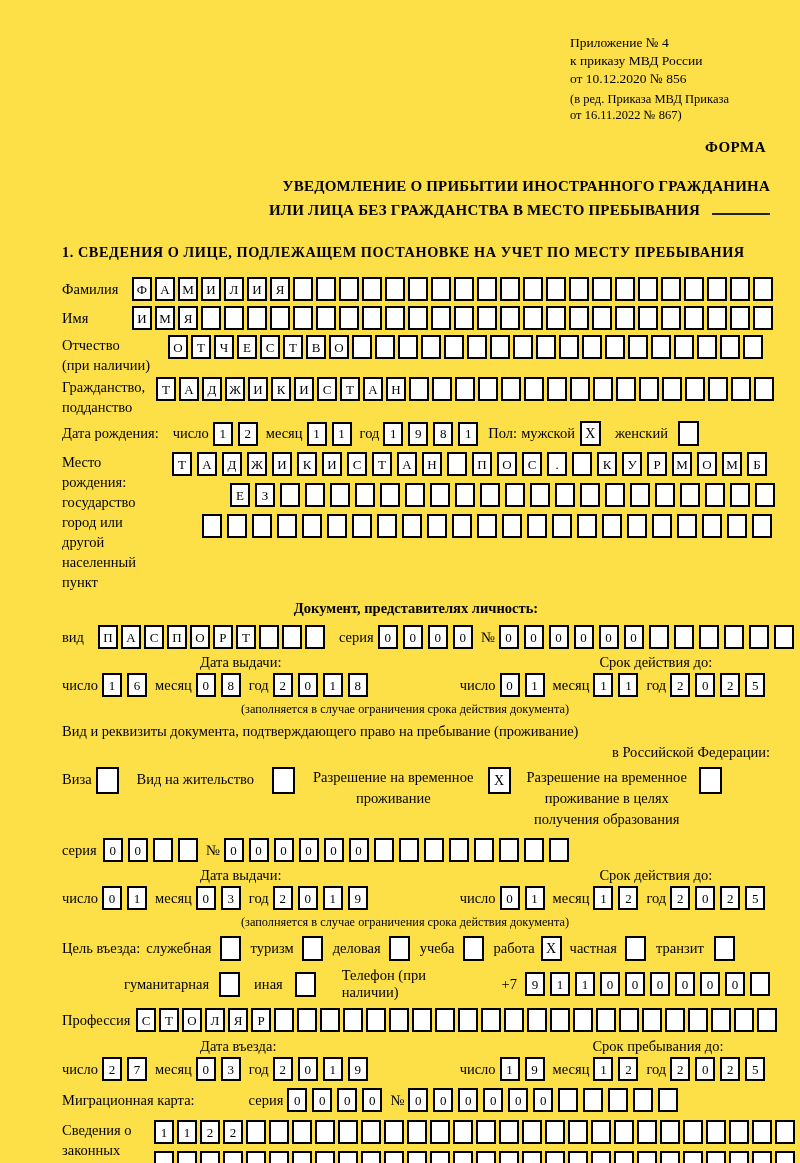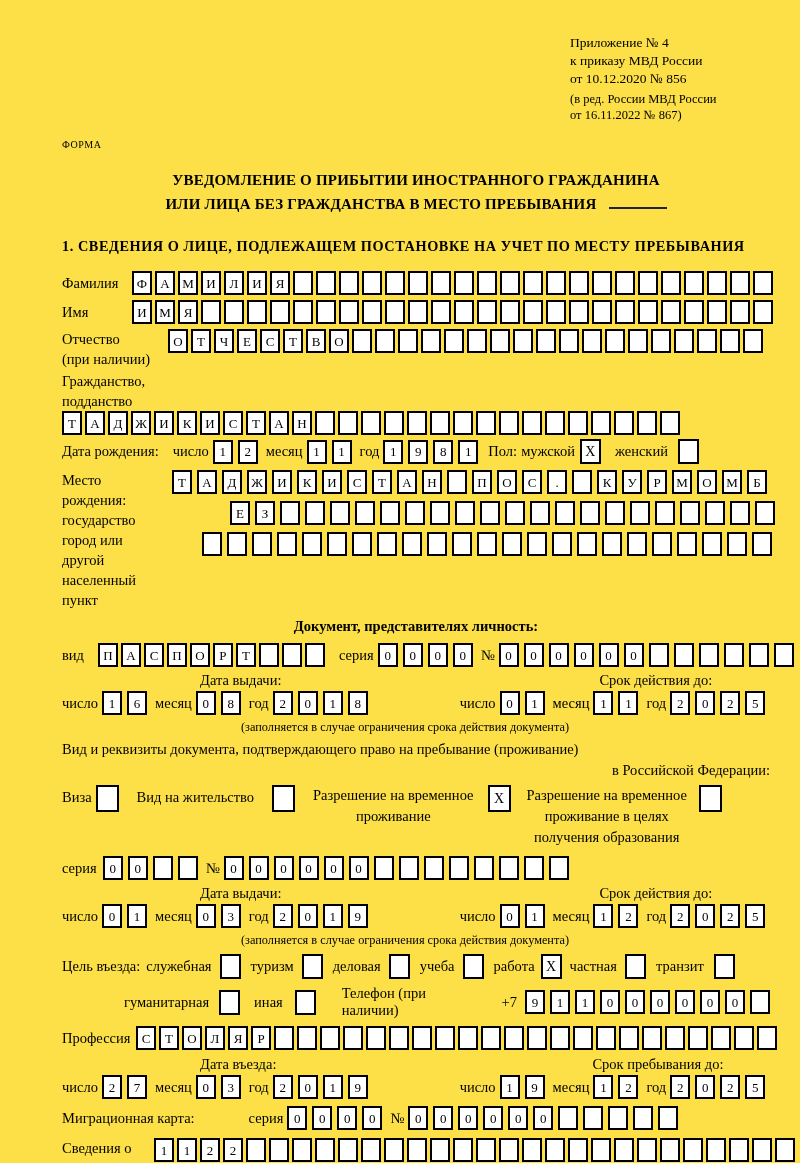--- a/index.html
+++ b/index.html
@@ -4,22 +4,22 @@
 <style>
   html,body{margin:0;padding:0;background:#fff;}
   .page{
     width:800px;height:1163px;background:#fde047;color:#000;
     font-family:"Liberation Serif","DejaVu Serif",serif;
     font-size:14.5px;box-sizing:border-box;
     padding:34px 30px 0 62px;overflow:hidden;position:relative;
   }
   .annex{margin-left:auto;width:200px;font-size:13.5px;line-height:1.32;}
   .amend{font-size:12.5px;line-height:1.28;margin-top:4px;}
-  .forma{text-align:left;font-weight:normal;font-size:10px;margin-top:16px;padding-right:4px;letter-spacing:.5px;}
-  .title{text-align:center;font-weight:bold;font-size:15px;margin-top:18px;line-height:1.6;letter-spacing:.2px;}
+  .forma{text-align:right;font-weight:bold;font-size:15px;margin-top:16px;padding-right:4px;letter-spacing:.5px;}
+  .title{text-align:right;font-weight:bold;font-size:15px;margin-top:18px;line-height:1.6;letter-spacing:.2px;}
   .blank-line{display:inline-block;width:58px;border-bottom:2.5px solid #222;height:14px;margin-left:12px;}
   .sec{font-weight:bold;font-size:14.3px;margin-top:22px;margin-bottom:16px;letter-spacing:.55px;white-space:nowrap;}
   .row{display:flex;align-items:center;margin-bottom:5px;}
   .top{align-items:flex-start;}
   .lab{flex:none;margin-right:6px;}
   .w64{width:64px;} .w88{width:88px;} .w100{width:100px;} .w104{width:104px;} .w86{width:86px;}
   .lab2 div{line-height:20px;}
   .cells{display:flex;gap:3px;flex:none;}
   .g5{gap:5px;}
   .cell{
@@ -43,21 +43,21 @@
 </head>
 <body>
 
 <div class="page">
 
   <div class="annex">
     <div>Приложение № 4</div>
     <div>к приказу МВД России</div>
     <div>от 10.12.2020 № 856</div>
     <div class="amend">
-      <div>(в ред. России МВД России</div>
+      <div>(в ред. Приказа МВД Приказа</div>
       <div>от 16.11.2022 № 867)</div>
     </div>
   </div>
 
   <div class="forma">ФОРМА</div>
 
   <div class="title">
     <div>УВЕДОМЛЕНИЕ О ПРИБЫТИИ ИНОСТРАННОГО ГРАЖДАНИНА</div>
     <div><span>ИЛИ ЛИЦА БЕЗ ГРАЖДАНСТВА В МЕСТО ПРЕБЫВАНИЯ</span><span class="blank-line"></span></div>
   </div>
@@ -160,21 +160,21 @@
         <span class="cell"></span>
         <span class="cell"></span>
         <span class="cell"></span>
         <span class="cell"></span>
         <span class="cell"></span>
         <span class="cell"></span>
         <span class="cell"></span>
       </div>
   </div>
 
-  <div class="row top" style="margin-bottom:2px;flex-direction:column;">
+  <div class="row top" style="margin-bottom:2px;">
     <div class="lab lab2 w88">
       <div>Гражданство,</div>
       <div>подданство</div>
     </div>
     <div class="cells">
         <span class="cell">Т</span>
         <span class="cell">А</span>
         <span class="cell">Д</span>
         <span class="cell">Ж</span>
         <span class="cell">И</span>

